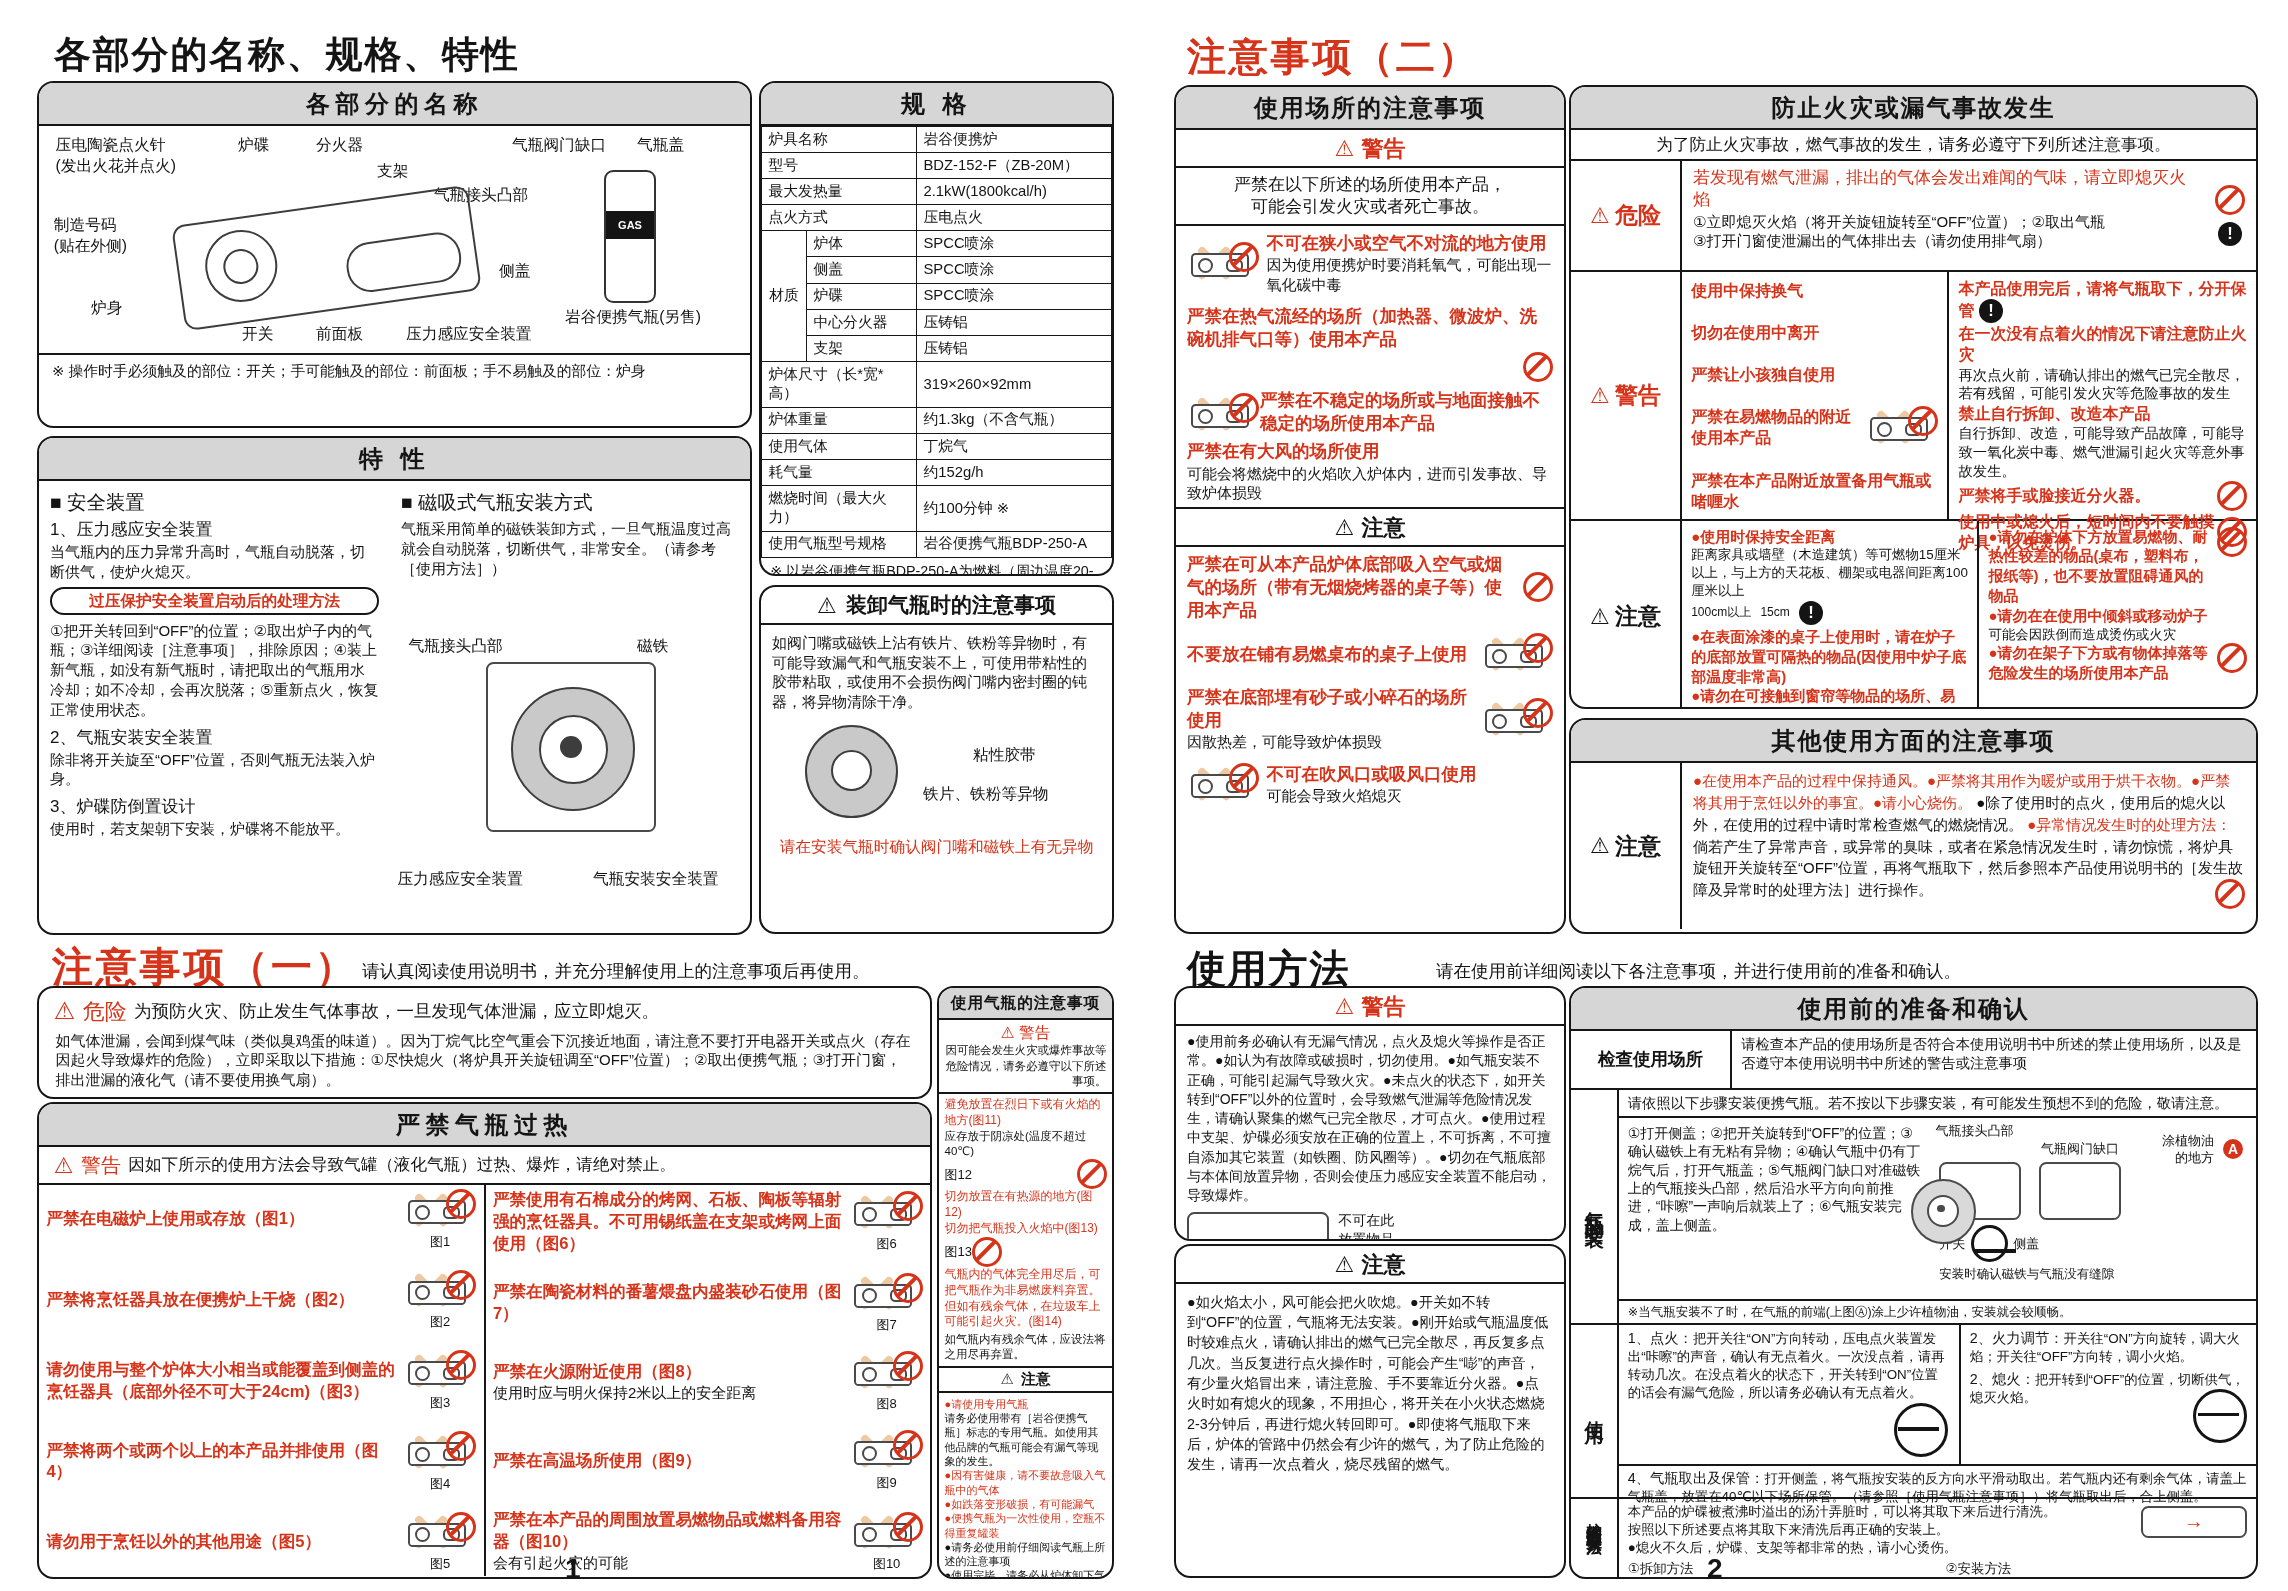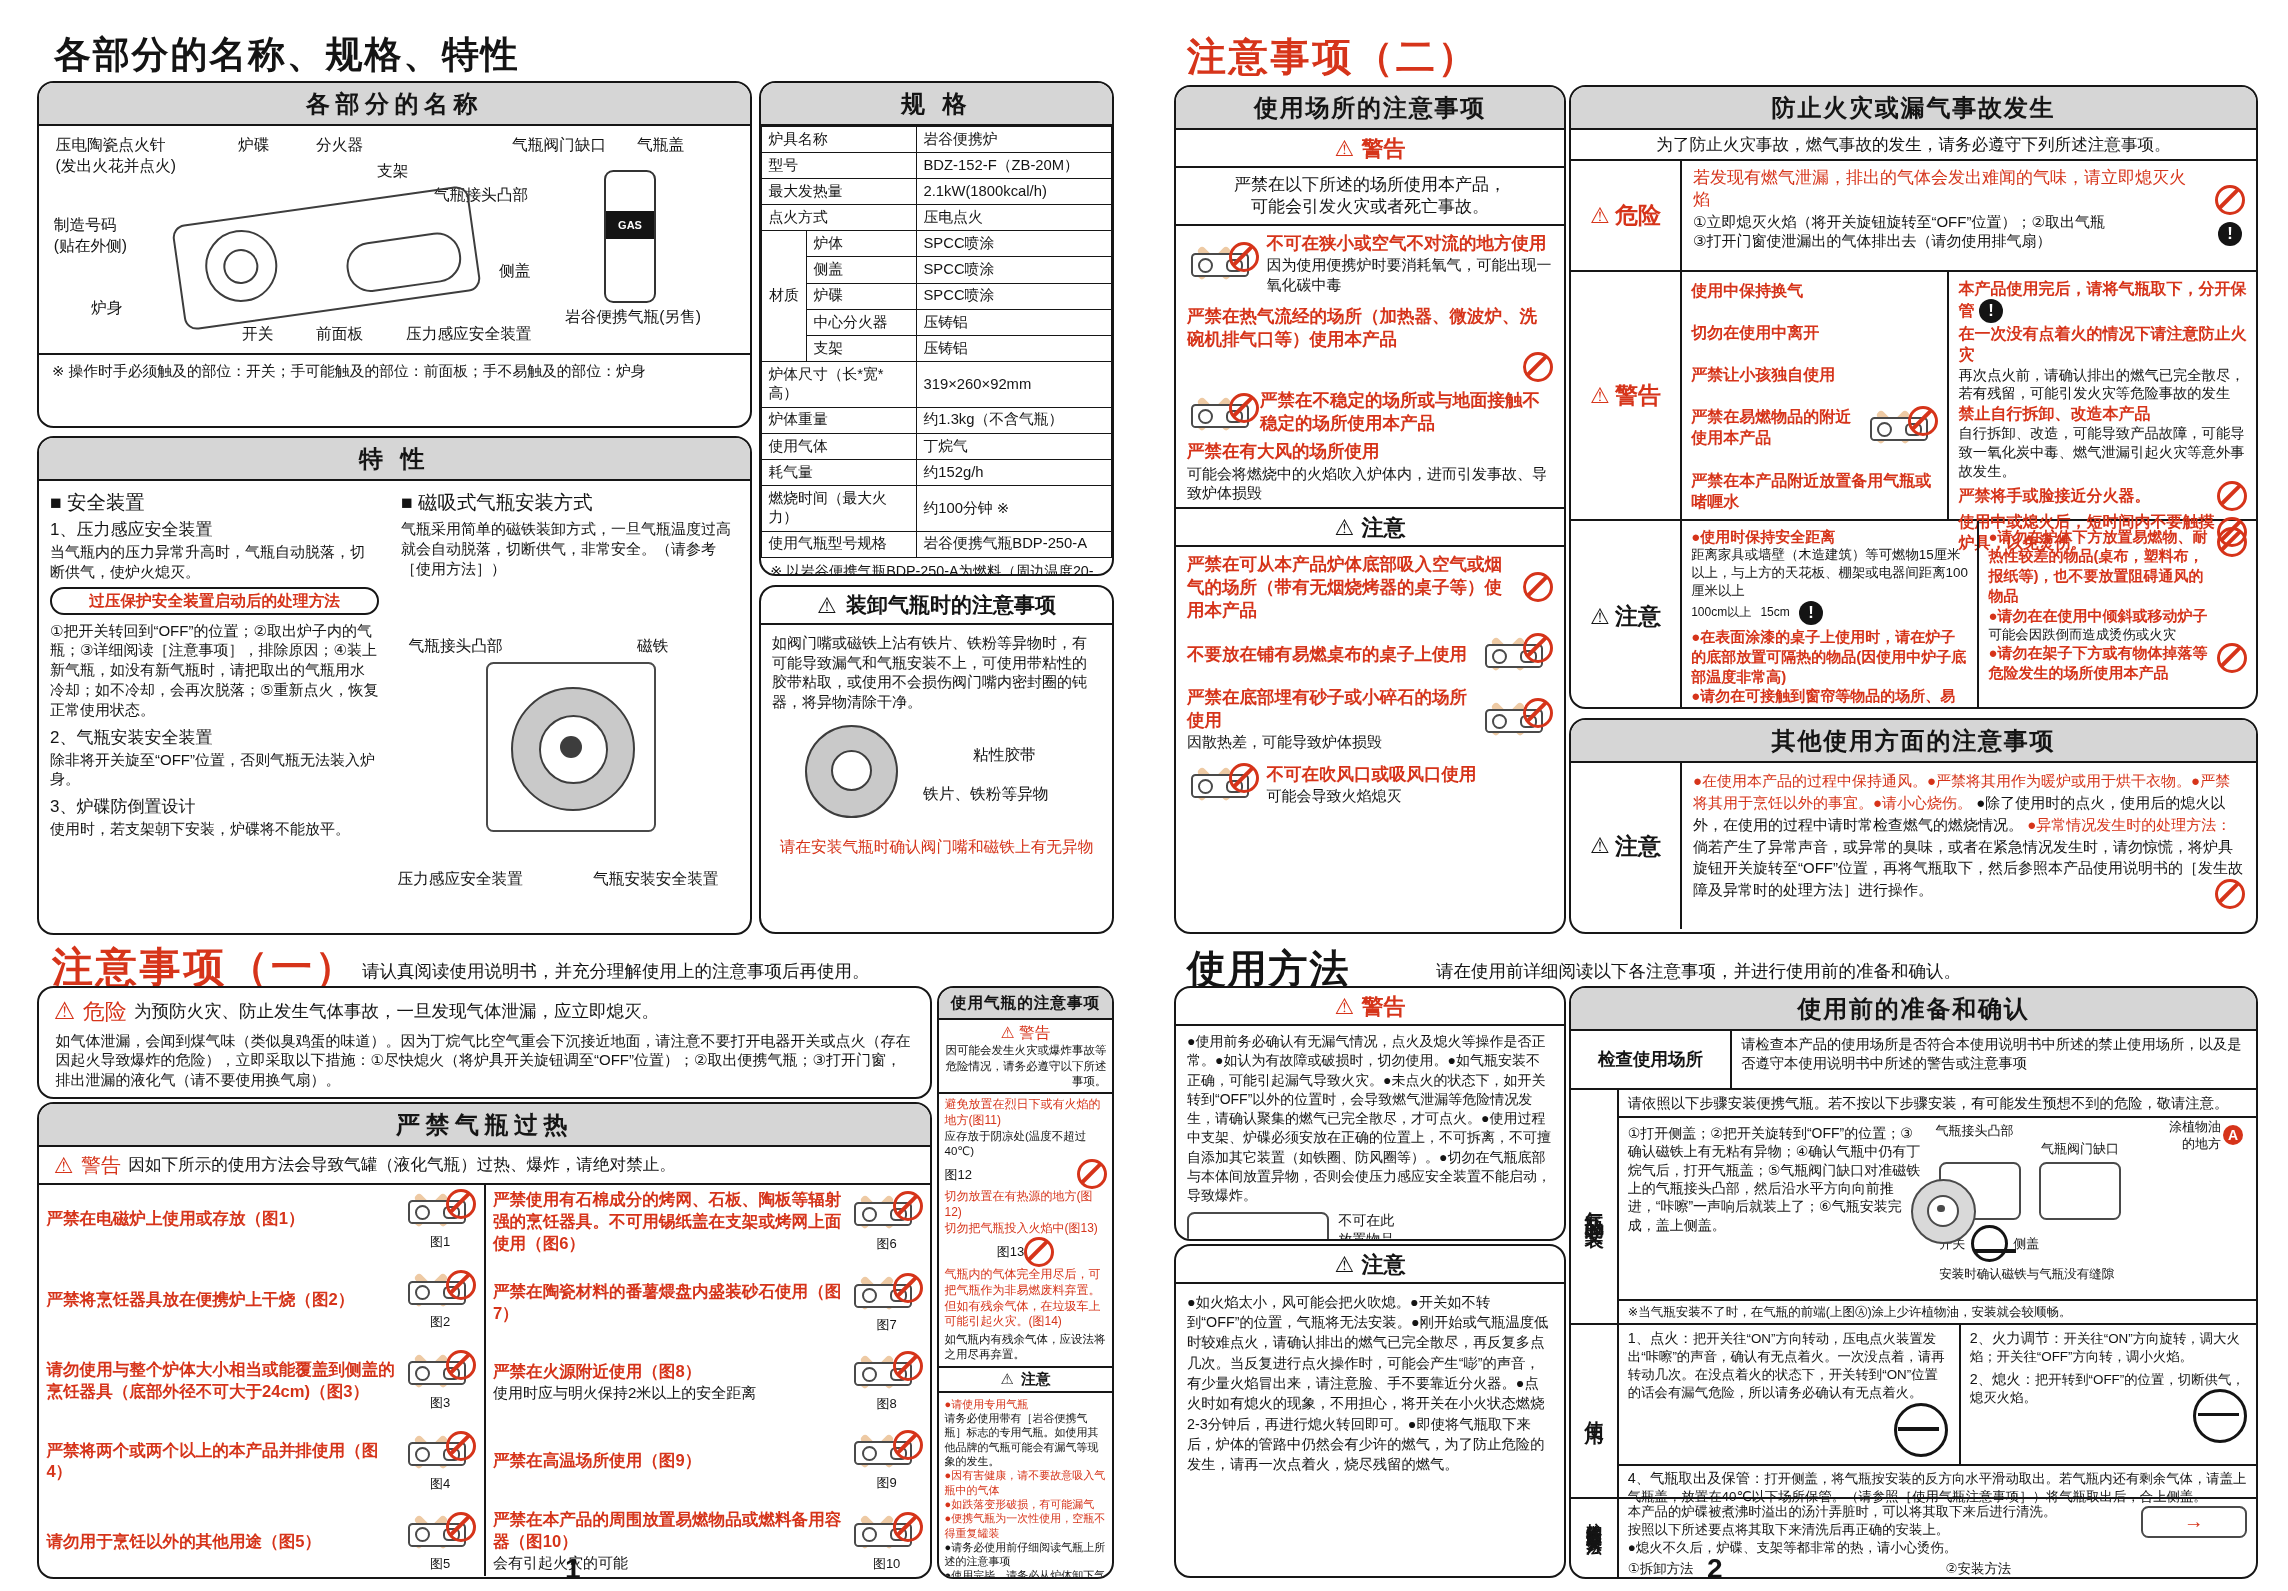--- a/index.html
+++ b/index.html
@@ -398,21 +398,21 @@
     </div>
     <div style="padding:3.7px 5.5px;border-bottom:2.3px solid #161616">
       <div class="red b" style="font-size:12px">避免放置在烈日下或有火焰的地方(图11)</div>
       <div style="font-size:11.5px">应存放于阴凉处(温度不超过40℃)</div>
       <div style="display:flex;justify-content:space-between;align-items:center">
         <span class="figno">图12</span>
         <span class="nosign"></span>
       </div>
       <div class="red b" style="font-size:12px">切勿放置在有热源的地方(图12)</div>
       <div class="red b" style="font-size:12px">切勿把气瓶投入火焰中(图13)</div>
-      <div style="display:flex;justify-content:center;align-items:center">
+      <div style="display:flex;justify-content:flex-start;align-items:center">
         <span class="figno">图13</span>
         <span class="nosign"></span>
       </div>
       <div class="red b" style="font-size:12px">气瓶内的气体完全用尽后，可把气瓶作为非易燃废料弃置。但如有残余气体，在垃圾车上可能引起火灾。(图14)</div>
       <div style="font-size:11.5px;margin-top:1.8px">如气瓶内有残余气体，应设法将之用尽再弃置。</div>
     </div>
     <div class="wline" style="font-size:14.8px;padding:1.8px 0">
       <span class="tri blk" style="font-size:14.8px">⚠</span>
       <span>注意</span>
     </div>
@@ -668,21 +668,21 @@
             <div class="abs" style="left:5.5px;top:3.7px;font-size:13px">气瓶接头凸部</div>
             <div class="abs" style="left:111px;top:22px;font-size:13px">气瓶阀门缺口</div>
             <div class="abs outline-rect" style="left:9.2px;top:44px;width:78px;height:54px"></div>
             <div class="abs outline-rect" style="left:109px;top:44px;width:78px;height:54px"></div>
             <div class="abs" style="left:9.2px;top:107px;display:flex;align-items:center;gap:5.5px">
               <span style="font-size:13px">开关</span>
               <span class="dial" style="width:31px;height:31px"></span>
               <span style="font-size:13px">侧盖</span>
             </div>
             <div class="abs" style="left:9.2px;top:148px;font-size:12.5px;width:203px">安装时确认磁铁与气瓶没有缝隙</div>
-            <div class="abs" style="right:13px;top:0;display:flex;align-items:center;gap:2px">
+            <div class="abs" style="right:13px;top:14px;display:flex;align-items:center;gap:9px">
               <span class="pre" style="font-size:13px;text-align:right">涂植物油
 的地方</span>
               <span class="circA">A</span>
             </div>
             <div class="valve abs" style="right:18.5px;top:61px"></div>
           </div>
         </div>
         <div style="border-top:2.3px solid #161616;padding:2.8px 9.2px;font-size:12.5px;position:absolute;bottom:0;left:0;right:0">※当气瓶安装不了时，在气瓶的前端(上图Ⓐ)涂上少许植物油，安装就会较顺畅。</div>
       </div>
     </div>

